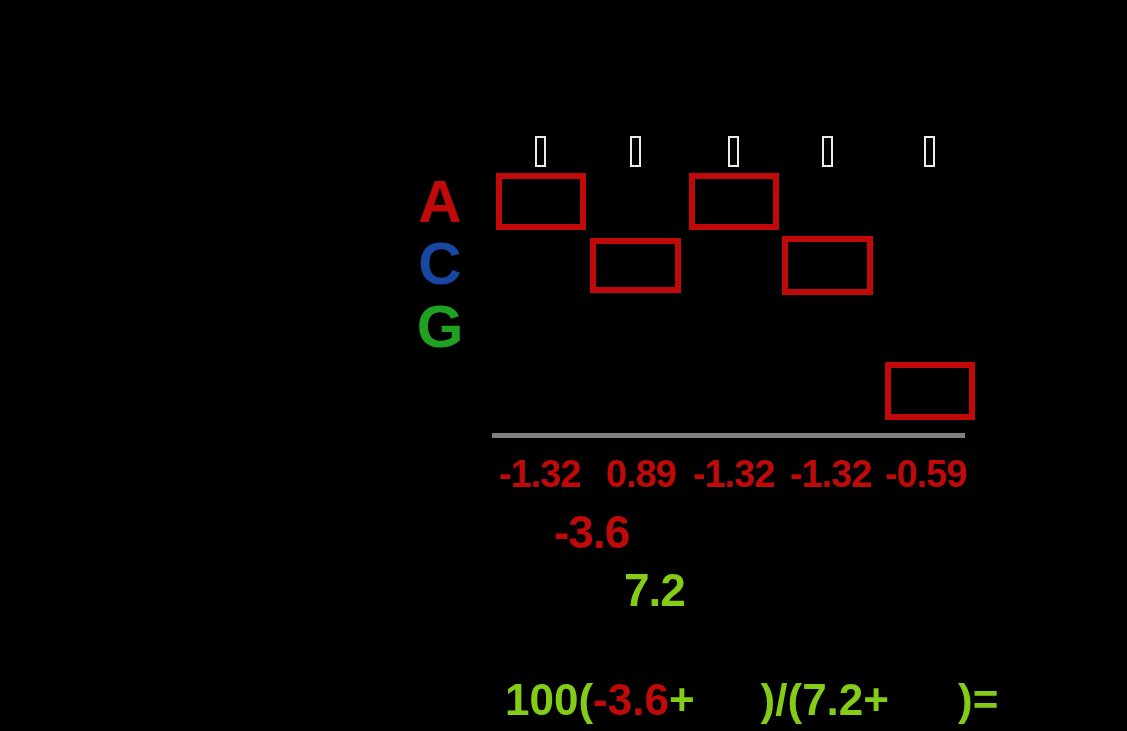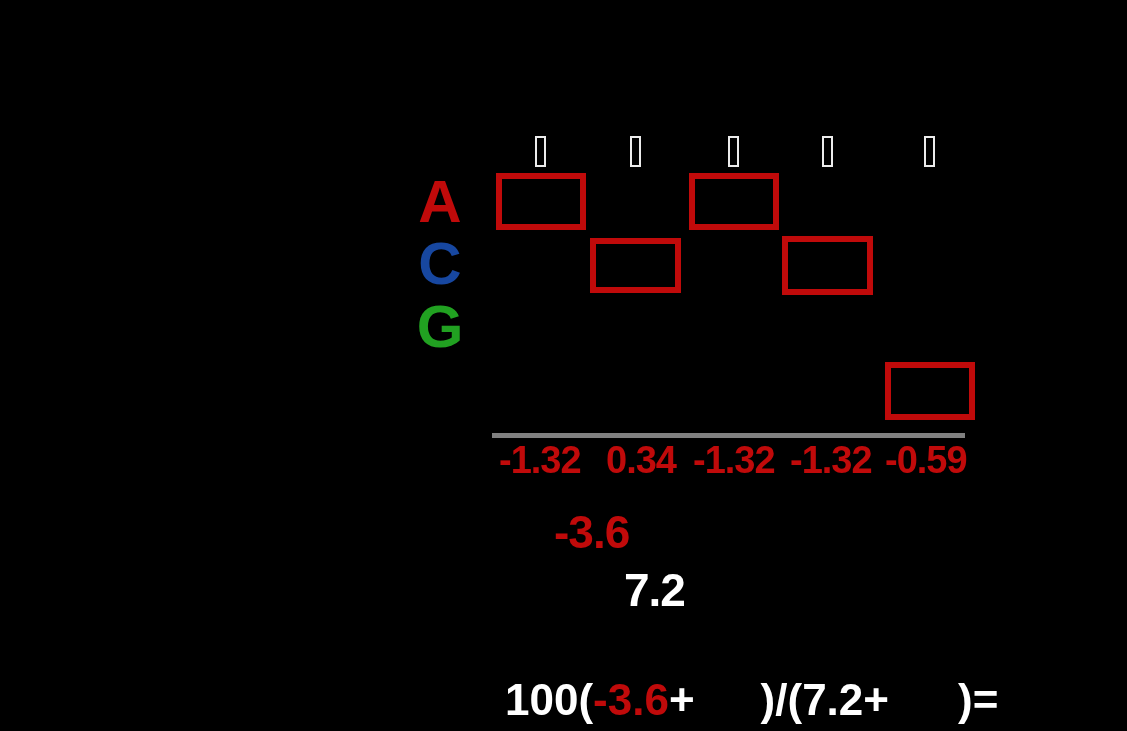--- a/index.html
+++ b/index.html
@@ -15,21 +15,21 @@
     overflow: hidden;
     font-family: "Liberation Sans", sans-serif;
     font-weight: bold;
   }
   .abs { position: absolute; line-height: 1; white-space: pre; }
 
   
   .red   { color: #c00a0a; }
   .blue  { color: #1747a0; }
   .green { color: #21a121; }
-  .dkgreen { color: #ffffff; }
+  .dkgreen { color: #84cc16; }
 
   
   .glyph-box {
     position: absolute;
     top: 136px;
     width: 7px;
     height: 27px;
     border: 2px solid #ececec;
     background: #000;
   }
@@ -62,21 +62,21 @@
   .sum-line {
     position: absolute;
     left: 492px;
     top: 433px;
     width: 473px;
     height: 5px;
     background: #808080;
   }
 
   
-  .score { font-size: 38px; top: 441px; letter-spacing: -1px; }
+  .score { font-size: 38px; top: 455px; letter-spacing: -1px; }
   .s1 { left: 499px; }
   .s2 { left: 606px; }
   .s3 { left: 693px; }
   .s4 { left: 790px; }
   .s5 { left: 885px; }
 
   .sum-value   { font-size: 46px; left: 554px; top: 509px; letter-spacing: -1px; }
   .denom-value { font-size: 46px; left: 624px; top: 567px; letter-spacing: -1px; }
 
   
@@ -109,21 +109,21 @@
 
   <div class="hl hl1"></div>
   <div class="hl hl2"></div>
   <div class="hl hl3"></div>
   <div class="hl hl4"></div>
   <div class="hl hl5"></div>
 
   <div class="sum-line"></div>
 
   <div class="abs score s1 red">-1.32</div>
-  <div class="abs score s2 red">0.34</div>
+  <div class="abs score s2 red">0.89</div>
   <div class="abs score s3 red">-1.32</div>
   <div class="abs score s4 red">-1.32</div>
   <div class="abs score s5 red">-0.59</div>
 
   <div class="abs sum-value red">-3.6</div>
   <div class="abs denom-value dkgreen">7.2</div>
 
   <div class="formula">
     <span class="dkgreen">100(</span>
     <span class="red">-3.6</span>

